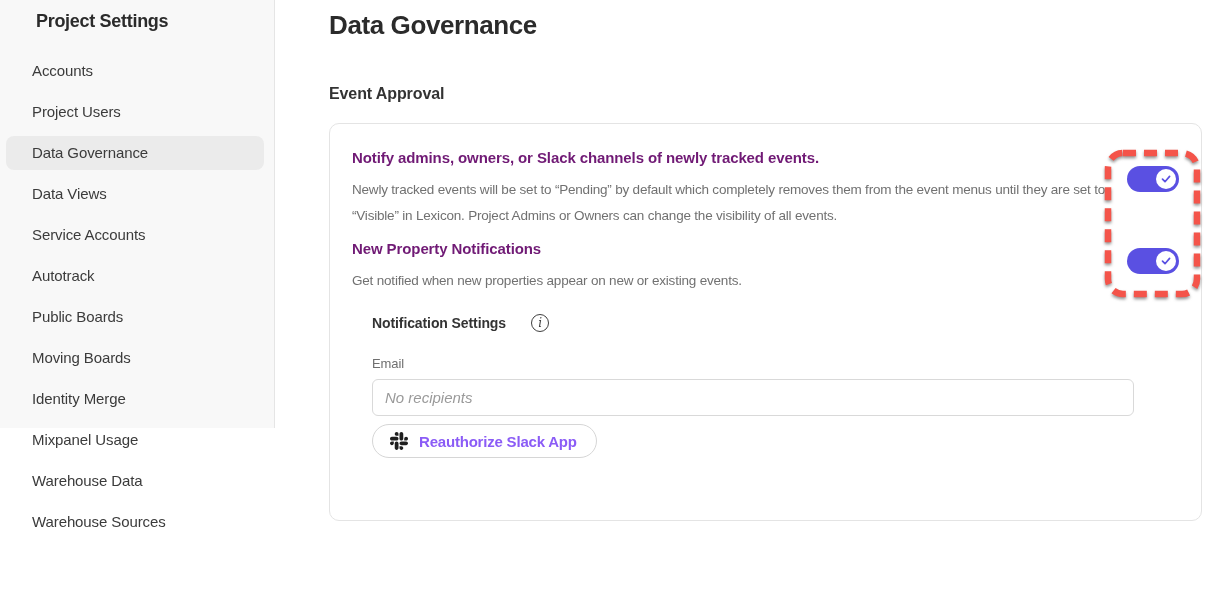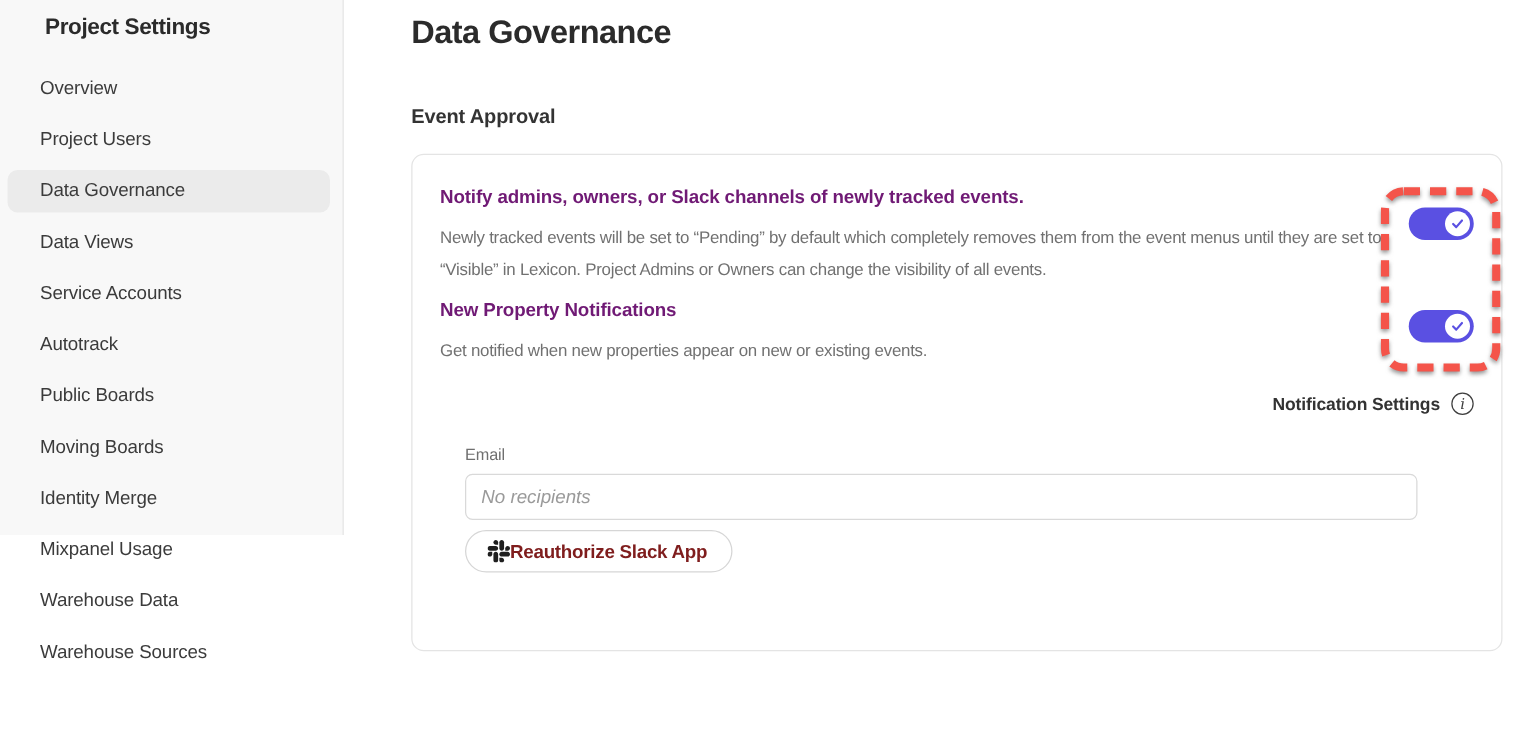--- a/index.html
+++ b/index.html
@@ -64,21 +64,21 @@
     font-size: 15px; font-weight: 700; line-height: 20px; color: #701a75;
   }
   .block-desc {
     margin-top: 9px;
     max-width: 758px;
     font-size: 13.5px; line-height: 26px; color: #717171;
     letter-spacing: -0.2px;
   }
   .block-2 { margin-top: 10px; }
   .sub-block { margin-top: 20px; padding-left: 20px; }
-  .sub-title-row { display: flex; align-items: center; gap: 9px; justify-content: flex-end; }
+  .sub-title-row { display: flex; align-items: center; gap: 25px; }
   .sub-title { font-size: 14px; font-weight: 700; line-height: 18px; color: #333333; }
   .info-icon {
     width: 18px; height: 18px;
     border: 1.4px solid #3f3f3f; border-radius: 50%;
     display: inline-flex; align-items: center; justify-content: center;
     font-family: "DejaVu Serif", serif; font-style: italic;
     font-size: 12px; line-height: 1; color: #3f3f3f;
     cursor: pointer;
   }
   .field-label {
@@ -93,27 +93,27 @@
     padding: 0 12px;
     font-family: "Liberation Sans", sans-serif;
     font-size: 15px; color: #333;
     outline: none;
   }
   .email-input::placeholder { font-style: italic; color: #9a9a9a; }
   .slack-label { margin-top: 24px; }
   .slack-btn {
     margin-top: 8px;
     height: 34px;
-    display: inline-flex; align-items: center; 
+    display: inline-flex; align-items: center; gap: 11px;
     padding: 0 19px 0 17px;
     background: #ffffff;
     border: 1px solid #d6d6d6; border-radius: 17px;
     font-family: "Liberation Sans", sans-serif;
     font-size: 15px; font-weight: 700; letter-spacing: -0.2px;
-    color: #7f1d1d;
+    color: #8b5cf6;
     cursor: pointer;
   }
 
   
   .toggle {
     position: absolute; left: 797px;
     width: 52px; height: 26px;
     border-radius: 13px;
     background: #c9c9c9;
     cursor: pointer;
@@ -136,21 +136,21 @@
   }
 </style>
 </head>
 <body>
 
 <div class="app">
 
   <aside class="sidebar">
     <h1 class="sidebar-title">Project Settings</h1>
     <nav class="nav">
-      <div class="nav-item">Overview</div>
+      <div class="nav-item">Accounts</div>
       <div class="nav-item">Project Users</div>
       <div class="nav-item active">Data Governance</div>
       <div class="nav-item">Data Views</div>
       <div class="nav-item">Service Accounts</div>
       <div class="nav-item">Autotrack</div>
       <div class="nav-item">Public Boards</div>
       <div class="nav-item">Moving Boards</div>
       <div class="nav-item">Identity Merge</div>
       <div class="nav-item">Mixpanel Usage</div>
       <div class="nav-item">Warehouse Data</div>

